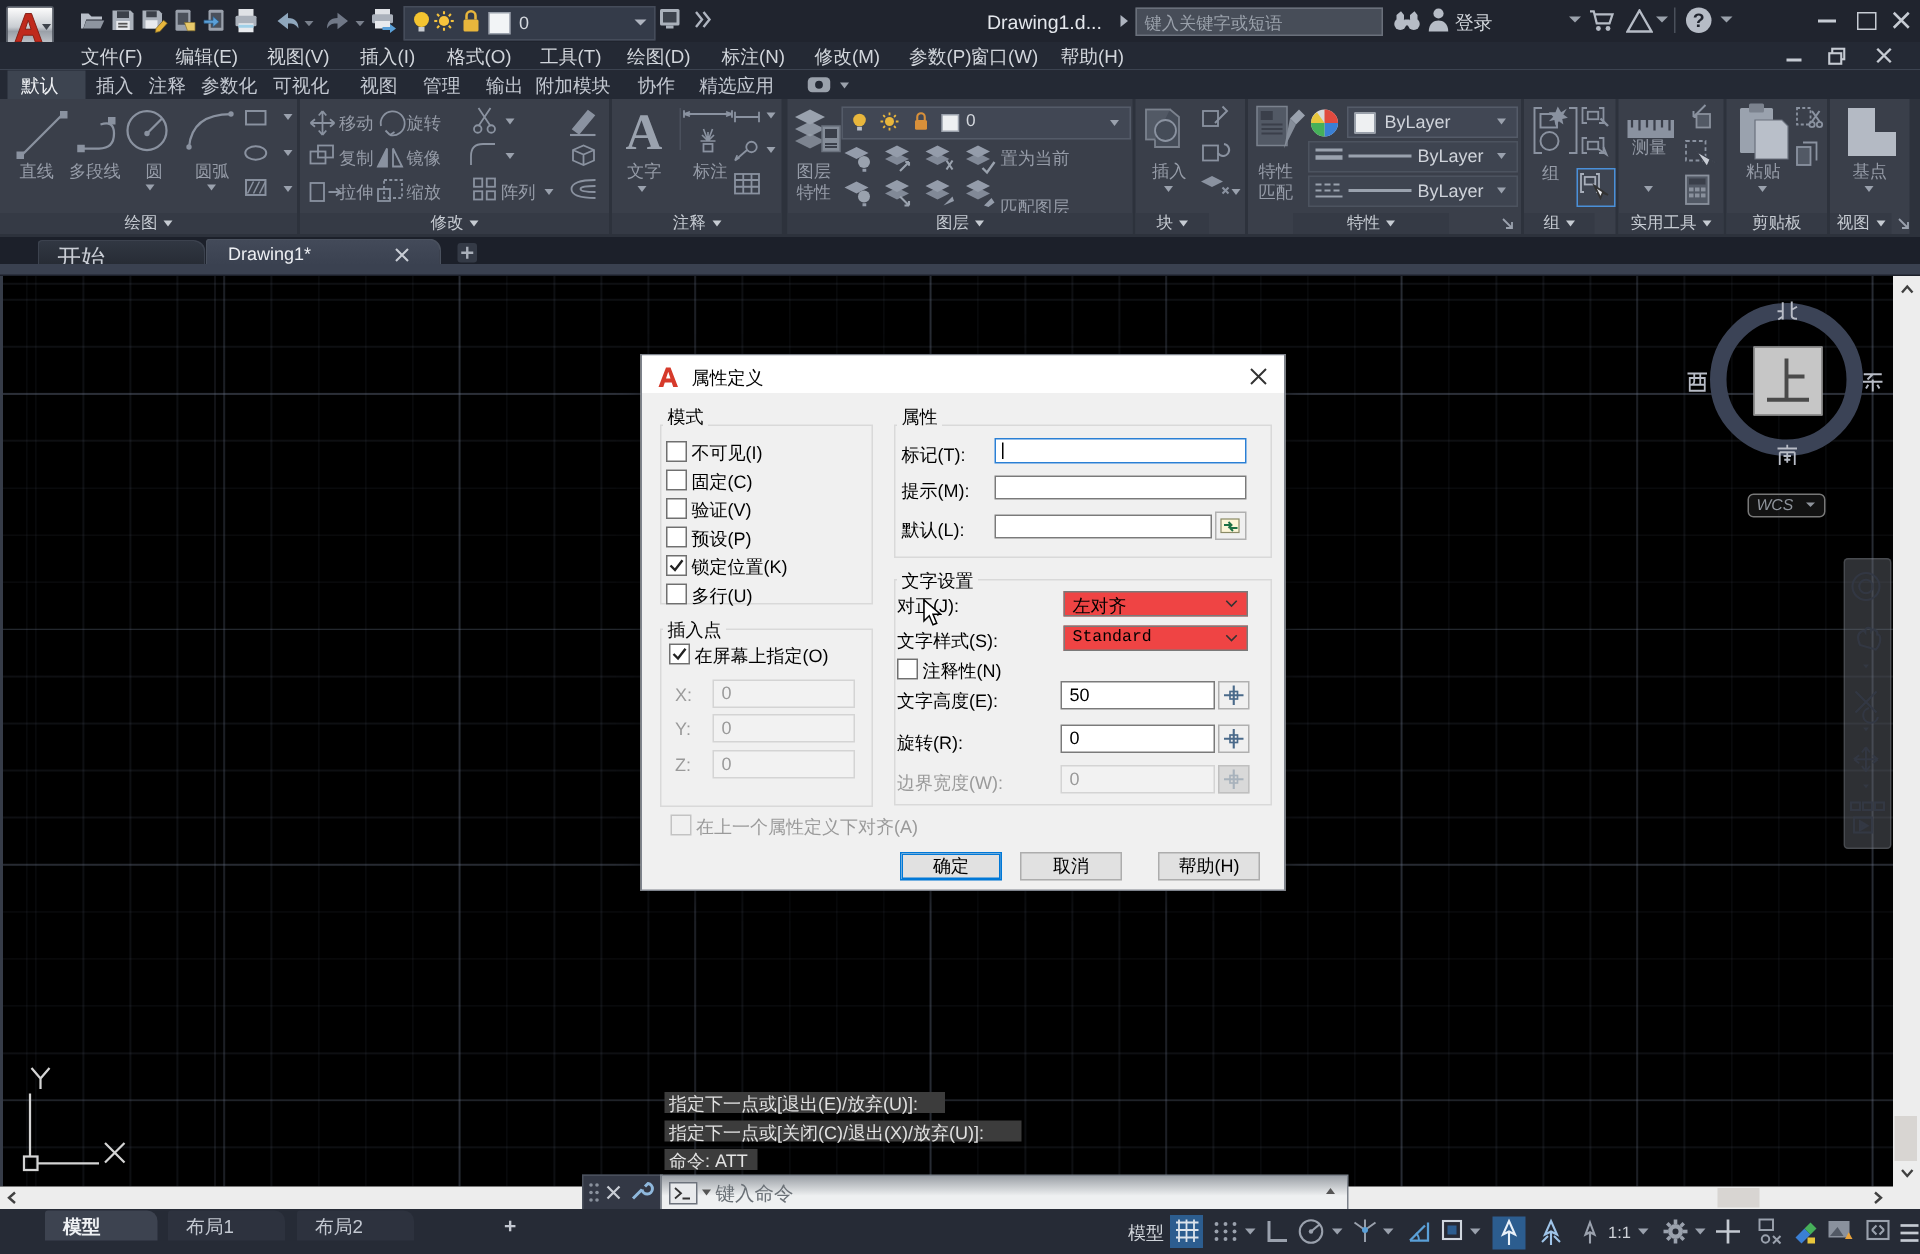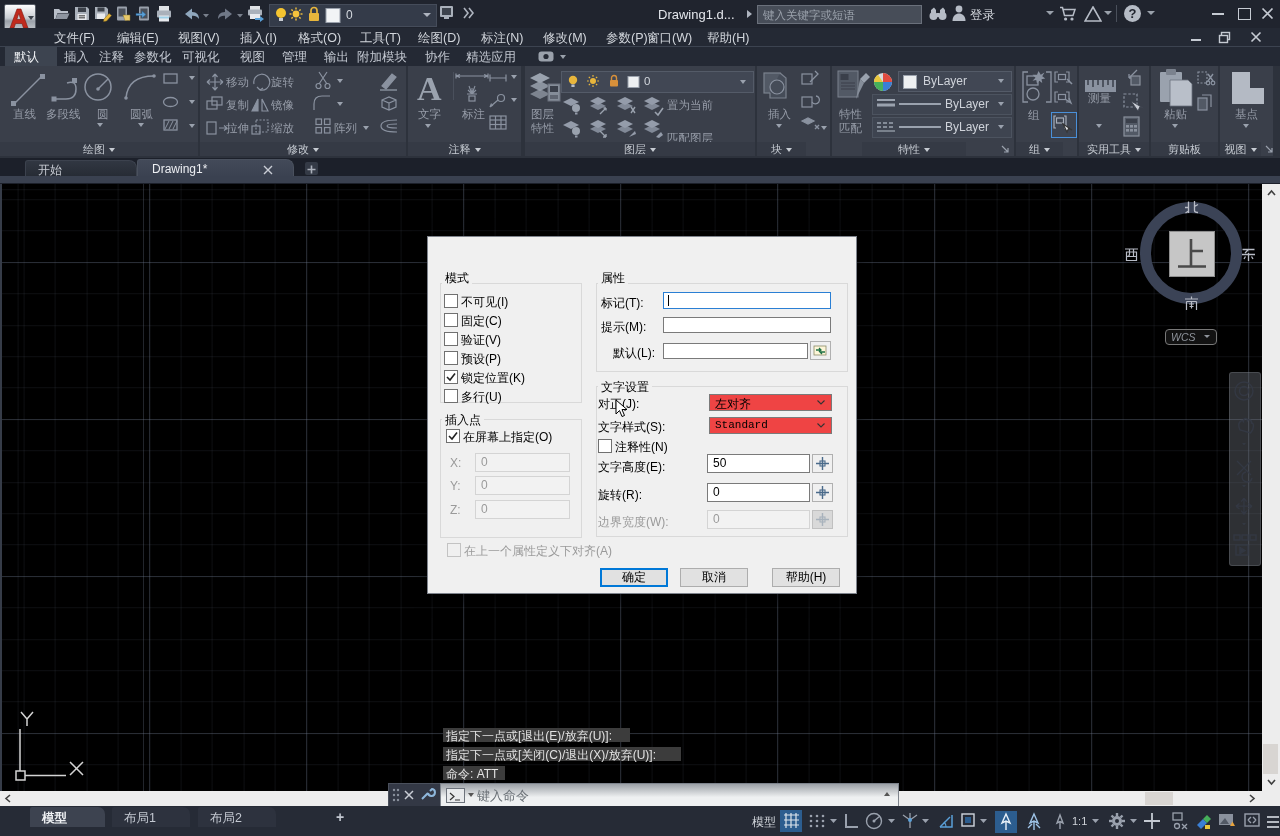--- a/index.html
+++ b/index.html
@@ -638,21 +638,21 @@
     <div class="dnn" style="left:23px;top:58px;"></div>
     <div class="plabel" style="right:12px;">视图<span class="dn"></span></div>
     <svg class="a" style="left:44px;top:78px" width="10" height="10" viewBox="0 0 10 10">
         <path d="M2 2 L8 8 M8 4 L8 8 L4 8" stroke="#9aa1ad" stroke-width="1.2" fill="none"></path>
       </svg>
   </div>
 </div>
 
 <div class="a" id="filetabs" style="left:0;top:158px;width:1280px;height:26px;background:#1c202a;">
   <div class="a" style="left:25px;top:2px;width:110px;height:16px;background:linear-gradient(#313742,#262b34);border:1px solid #3c424e;border-bottom:none;border-radius:3px 8px 0 0;">
-    <span class="a" style="left:12px;top:1px;color:#c9cdd5;font-size:12px;">开始</span>
+    <span class="a" style="left:12px;top:1px;color:#c9cdd5;font-size:16px;">开始</span>
   </div>
   <div class="a" style="left:137px;top:1px;width:155px;height:17px;background:linear-gradient(#434a59,#3a4150);border:1px solid #4a515e;border-bottom:none;border-radius:3px 8px 0 0;">
     <span class="a" style="left:14px;top:2px;color:#eceef2;font-size:12px;">Drawing1*</span>
     <svg class="a" style="left:125px;top:5px" width="10" height="10" viewBox="0 0 10 10">
         <path d="M1 1 L9 9 M9 1 L1 9" stroke="#c9cdd5" stroke-width="1.4"></path>
       </svg>
   </div>
   <div class="a" style="left:305px;top:4px;width:13px;height:13px;background:#343a46;border-radius:2px;">
     <svg width="13" height="13" viewBox="0 0 13 13">
         <path d="M6.5 2.5 L6.5 10.5 M2.5 6.5 L10.5 6.5" stroke="#aab0ba" stroke-width="1.6"></path>
@@ -742,20 +742,29 @@
       .lb{position:absolute;font-size:12px;color:#000;white-space:nowrap;}
       .lbg{position:absolute;font-size:12px;color:#9a9a9a;white-space:nowrap;}
       .inp{position:absolute;background:#fff;border:1px solid #7a7a7a;}
       .inpd{position:absolute;background:#f2f2f2;border:1px solid #d4d4d4;color:#9a9a9a;font-size:12px;}
       .combo{position:absolute;background:#ef4444;border:1px solid #7a7a7a;font-size:12px;}
       .chev{position:absolute;width:8px;height:5px;}
       .btn{position:absolute;background:#e1e1e1;border:1px solid #adadad;font-size:12px;text-align:center;}
       .pick{position:absolute;width:19px;height:17px;background:#f0f0f0;border:1px solid #b0b0b0;}
     </style>
 
+    <div class="a" style="left:0;top:0;width:428px;height:25px;background:#fff;">
+      <svg class="a" style="left:10px;top:7px" width="15" height="15" viewBox="0 0 15 15">
+          <path d="M1 14 L6 1 L9 1 L14 14 L10.8 14 L9.8 11 L5.2 11 L4.2 14 Z M6 8.3 L9 8.3 L7.5 3.8 Z" fill="#d63a2b"></path>
+        </svg>
+      <span class="a" style="left:33px;top:7px;font-size:12px;color:#000;">属性定义</span>
+      <svg class="a" style="left:405px;top:8px" width="12" height="12" viewBox="0 0 12 12">
+          <path d="M1 1 L11 11 M11 1 L1 11" stroke="#333" stroke-width="1.3"></path>
+        </svg>
+    </div>
 
     <div class="grp" style="left:12px;top:46px;width:140px;height:118px;"></div>
     <div class="glab" style="left:14px;top:33px;">模式</div>
     <div class="cb" style="left:16px;top:57px;"></div>
       <span class="lb" style="left:33px;top:57px;">不可见(I)</span>
     <div class="cb" style="left:16px;top:76px;"></div>
       <span class="lb" style="left:33px;top:76px;">固定(C)</span>
     <div class="cb" style="left:16px;top:95px;"></div>
       <span class="lb" style="left:33px;top:95px;">验证(V)</span>
     <div class="cb" style="left:16px;top:114px;"></div>
@@ -787,21 +796,21 @@
       </div>
 
     <div class="grp" style="left:168px;top:46px;width:250px;height:87px;"></div>
     <div class="glab" style="left:170px;top:33px;">属性</div>
     <span class="lb" style="left:173px;top:58px;">标记(T):</span>
     <div class="inp" style="left:235px;top:55px;width:166px;height:15px;border:1px solid #2a7fd4;">
         <div style="position:absolute;left:4px;top:2px;width:1px;height:11px;background:#000;"></div>
       </div>
     <span class="lb" style="left:173px;top:82px;">提示(M):</span>
     <div class="inp" style="left:235px;top:80px;width:166px;height:14px;"></div>
-    <span class="lb" style="left:173px;top:108px;margin-left:12px;">默认(L):</span>
+    <span class="lb" style="left:173px;top:108px;">默认(L):</span>
     <div class="inp" style="left:235px;top:106px;width:143px;height:14px;"></div>
     <div class="pick" style="left:382px;top:104px;">
       <svg width="19" height="17" viewBox="0 0 19 17">
           <rect x="3" y="4" width="12" height="9" fill="#fdf6d8" stroke="#8a8a66" stroke-width="0.8"></rect>
           <path d="M5 8 l5 0 m-2 -2 l2 2 l-2 2" stroke="#1e7145" stroke-width="1.3" fill="none"></path>
           <path d="M14 10 l-5 0 m2 2 l-2 -2" stroke="#1e7145" stroke-width="1.3" fill="none"></path>
         </svg>
     </div>
 
     <div class="grp" style="left:168px;top:149px;width:250px;height:149px;"></div>

